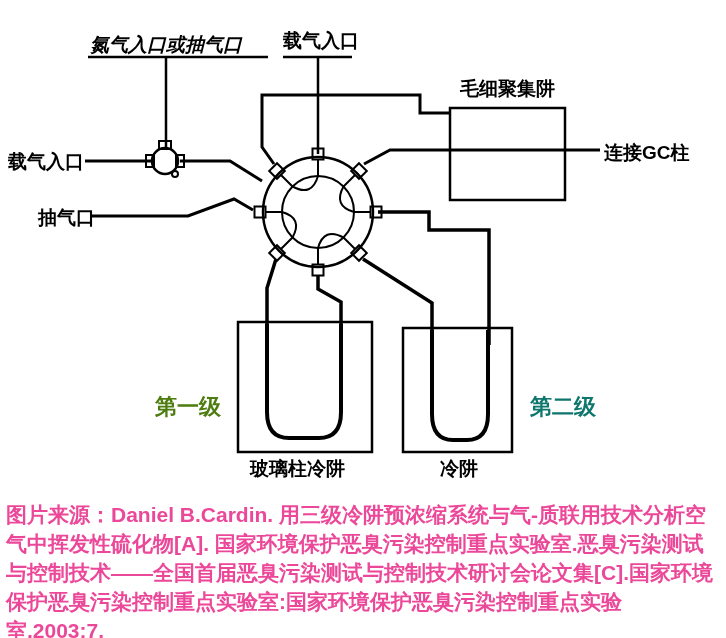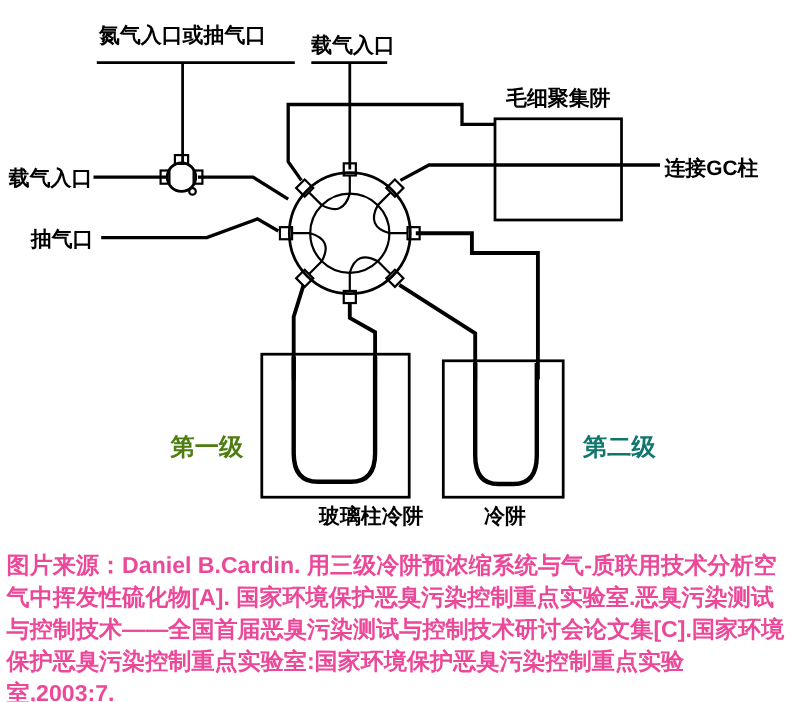--- a/index.html
+++ b/index.html
@@ -65,27 +65,27 @@
       <rect x="312.5" y="148.5" width="11" height="11" stroke-width="2" fill="#fff"></rect>
       <rect x="353.5" y="165.5" width="11" height="11" stroke-width="2" fill="#fff" transform="rotate(45 359 171)"></rect>
       <rect x="370.5" y="206.5" width="11" height="11" stroke-width="2" fill="#fff"></rect>
       <rect x="353.5" y="247.5" width="11" height="11" stroke-width="2" fill="#fff" transform="rotate(45 359 253)"></rect>
       <rect x="312.5" y="264.5" width="11" height="11" stroke-width="2" fill="#fff"></rect>
       <rect x="271.5" y="247.5" width="11" height="11" stroke-width="2" fill="#fff" transform="rotate(45 277 253)"></rect>
       <rect x="254.5" y="206.5" width="11" height="11" stroke-width="2" fill="#fff"></rect>
       <rect x="271.5" y="165.5" width="11" height="11" stroke-width="2" fill="#fff" transform="rotate(45 277 171)"></rect>
     </svg>
 
-    <span class="lbl" style="left:90px;top:19px;">氮气入口或抽气口</span>
+    <span class="lbl" style="left:90px;top:32px;font-style:italic;">氮气入口或抽气口</span>
     <span class="lbl" style="left:283px;top:28px;">载气入口</span>
     <span class="lbl" style="left:8px;top:149px;">载气入口</span>
-    <span class="lbl" style="left:28px;top:205px;">抽气口</span>
+    <span class="lbl" style="left:38px;top:205px;">抽气口</span>
     <span class="lbl" style="left:460px;top:76px;">毛细聚集阱</span>
     <span class="lbl" style="left:604px;top:140px;">连接GC柱</span>
-    <span class="lbl" style="left:250px;top:456px;margin-left:40px;">玻璃柱冷阱</span>
+    <span class="lbl" style="left:250px;top:456px;">玻璃柱冷阱</span>
     <span class="lbl" style="left:440px;top:456px;">冷阱</span>
 
     <span class="stage" style="left:155px;top:392px;color:#4d7c0f;">第一级</span>
     <span class="stage" style="left:530px;top:392px;color:#0f766e;">第二级</span>
   </div>
 
   <div class="caption">图片来源：Daniel B.Cardin. 用三级冷阱预浓缩系统与气-质联用技术分析空气中挥发性硫化物[A]. 国家环境保护恶臭污染控制重点实验室.恶臭污染测试与控制技术——全国首届恶臭污染测试与控制技术研讨会论文集[C].国家环境保护恶臭污染控制重点实验室:国家环境保护恶臭污染控制重点实验室,2003:7.</div>
 </div>
 
 </body></html>

